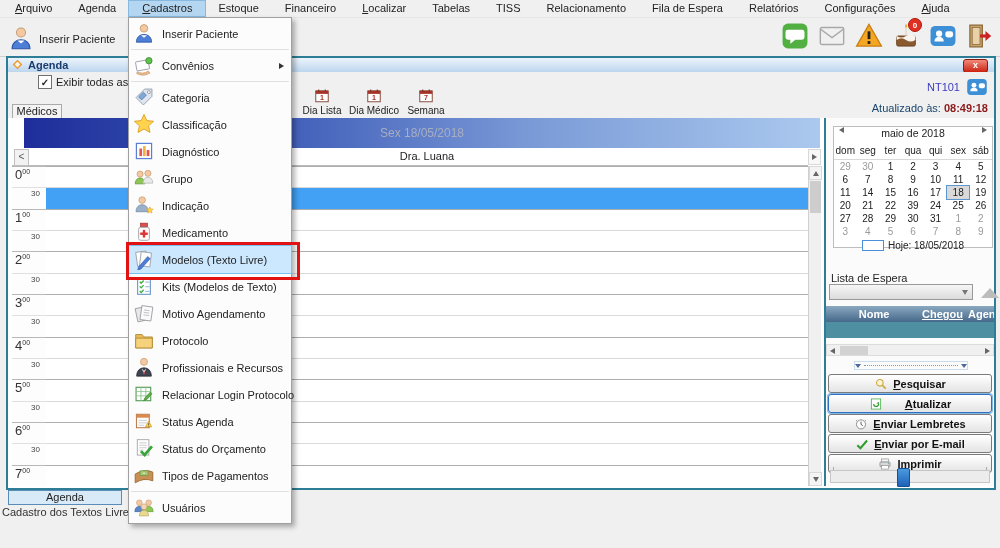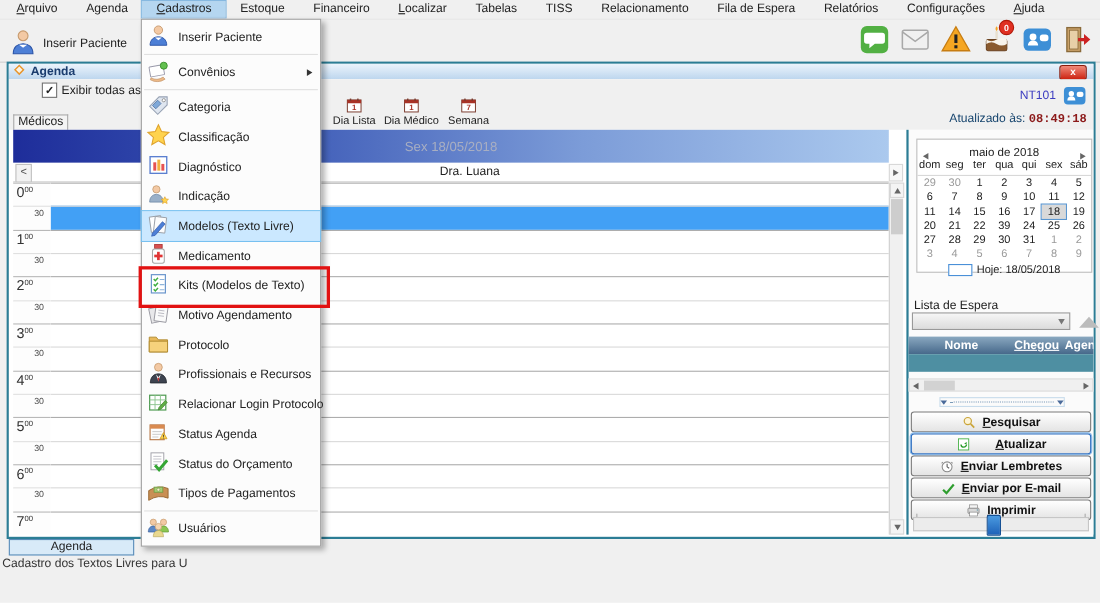--- a/index.html
+++ b/index.html
@@ -29,25 +29,25 @@
   #close-btn{position:absolute;right:6px;top:1px;width:23px;height:12px;background:linear-gradient(#f08a7a,#cc2211);border:1px solid #8a1a0a;border-radius:3px;
              color:#fff;font-size:9px;font-weight:bold;line-height:11px;text-align:center;cursor:default;}
   #subheader{left:0;top:14px;width:986px;height:46px;background:#f0f0f0;}
   .chkrow{position:absolute;left:30px;top:3px;display:flex;align-items:center;gap:4px;}
   .chk{width:12px;height:12px;background:#fff;border:1px solid #707070;display:flex;align-items:center;justify-content:center;font-size:10px;color:#222;font-weight:bold;}
   .viewbtn{display:flex;flex-direction:column;align-items:center;width:52px;font-size:10px;gap:1px;}
   #viewbtns{position:absolute;left:288px;top:16px;display:flex;}
   #nt-code{position:absolute;right:34px;top:9px;color:#3c3cc0;font-size:11px;}
   #panel-contacts{position:absolute;right:6px;top:4px;}
   #updated{position:absolute;right:6px;top:30px;color:#17456e;}
-  #updated b{color:#8c1a1a;font-family:Liberation Mono, monospace;}
+  #updated b{color:#8c1a1a;}
   #medicos-tab{left:4px;top:46px;width:50px;height:14px;background:#f4f4f4;border:1px solid #aaa;border-bottom:none;text-align:center;line-height:13px;box-sizing:border-box;}
 
   
-  #grid-header{left:4px;top:60px;width:796px;height:30px;background:linear-gradient(to right,#1e2d9a,#3c59b6 30%,#7c9cd8 65%,#abc9ee);
+  #grid-header{left:16px;top:60px;width:796px;height:30px;background:linear-gradient(to right,#1e2d9a,#3c59b6 30%,#7c9cd8 65%,#abc9ee);
                color:#a8aec2;font-size:12px;display:flex;align-items:center;justify-content:center;}
   #doctor-row{left:4px;top:90px;width:796px;height:18px;background:#fff;border-bottom:1px solid #bbb;box-sizing:border-box;}
   #doctor-name{position:absolute;left:34px;right:0;top:2px;text-align:center;}
   #back-btn{position:absolute;left:2px;top:1px;width:13px;height:15px;background:#f2f2f2;border:1px solid #c0c0c0;text-align:center;line-height:13px;color:#555;font-size:10px;}
   #slots{left:4px;top:108px;width:796px;height:320px;display:flex;flex-direction:column;background:#fff;}
   .slot{flex:1;display:flex;}
   .gutter{width:34px;border-top:1px solid #b8b8b8;box-sizing:border-box;color:#333;background:#fdfdfd;position:relative;}
   .slot.half .gutter{border-top:1px solid #e0e0e0;}
   .cell{flex:1;border-top:1px solid #adadad;box-sizing:border-box;background:#fff;}
   .slot.half .cell{border-top:1px solid #d9d9d9;}
@@ -63,21 +63,21 @@
   #col-next{left:800px;top:91px;width:13px;height:16px;background:#f8f8f8;border:1px solid #d8d8d8;box-sizing:border-box;display:flex;align-items:center;justify-content:center;color:#555;font-size:9px;}
   .tri{width:0;height:0;display:inline-block;}
   .tri.up{border-left:3.5px solid transparent;border-right:3.5px solid transparent;border-bottom:5px solid #666;}
   .tri.down{border-left:3.5px solid transparent;border-right:3.5px solid transparent;border-top:5px solid #666;}
   .tri.left{border-top:3.5px solid transparent;border-bottom:3.5px solid transparent;border-right:5px solid #666;}
   .tri.right{border-top:3.5px solid transparent;border-bottom:3.5px solid transparent;border-left:5px solid #666;}
 
   
   #rpanel{left:816px;top:60px;width:168px;height:368px;background:#fbfbfb;border-left:2px solid #2c7d95;box-sizing:content-box;}
   #mini-cal{position:absolute;left:7px;top:8px;width:158px;height:120px;background:#fff;border:1px solid #bdbdbd;font-size:10px;}
-  #cal-nav{display:flex;align-items:flex-end;height:18px;padding:0 5px;}
+  #cal-nav{display:flex;align-items:flex-start;height:18px;padding:0 5px;}
   #cal-title{flex:1;text-align:center;font-size:10.5px;}
   #cal-days{display:flex;height:14px;border-bottom:1px solid #d8d8d8;}
   #cal-days span{flex:1;text-align:center;font-size:10px;color:#222;}
   .cal-week{display:flex;height:13px;}
   .cal-cell{flex:1;text-align:center;font-size:10px;line-height:13px;}
   .cal-cell.muted{color:#9a9a9a;}
   .cal-cell.selected{background:#d9d9d9;outline:1px solid #5a96d0;}
   #cal-today{display:flex;align-items:center;justify-content:center;gap:4px;height:14px;font-size:10px;}
   #today-box{width:20px;height:9px;border:1px solid #4a90d8;background:#fff;}
 
@@ -552,42 +552,51 @@
       <span><svg width="22" height="22" viewBox="0 0 18 18">
           <rect x="2.8" y="2.8" width="12.4" height="12.4" fill="#fff" stroke="#5b7fd0" stroke-width="1"></rect>
           <rect x="5.2" y="7" width="2.2" height="6.2" fill="#e65252"></rect>
           <rect x="8.2" y="5" width="2.2" height="8.2" fill="#f2b13f"></rect>
           <rect x="11.2" y="8.2" width="2.2" height="5" fill="#e65252"></rect>
         </svg></span>
       <span class="lab">Diagnóstico</span>
     </div>
     <div class="dd-item">
       <span><svg width="22" height="22" viewBox="0 0 18 18">
+          <circle cx="5.8" cy="5.8" r="2.5" fill="#f3c9a4" stroke="#c79b6f" stroke-width=".6"></circle>
+          <path d="M1.8 13.8c0-3.2 1.9-4.8 4-4.8s4 1.6 4 4.8z" fill="#8cc653" stroke="#5f9631" stroke-width=".6"></path>
+          <circle cx="12.2" cy="5.2" r="2.5" fill="#f3c9a4" stroke="#c79b6f" stroke-width=".6"></circle>
+          <path d="M8.2 13.2c0-3.2 1.9-4.8 4-4.8s4 1.6 4 4.8z" fill="#e9e9e9" stroke="#b5b5b5" stroke-width=".6"></path>
+        </svg></span>
+      <span class="lab">Grupo</span>
+    </div>
+    <div class="dd-item">
+      <span><svg width="22" height="22" viewBox="0 0 18 18">
           <circle cx="7.5" cy="5" r="2.7" fill="#f3c9a4" stroke="#c79b6f" stroke-width=".6"></circle>
           <path d="M2.5 14.5c0-3.8 2.3-5.7 5-5.7s5 1.9 5 5.7z" fill="#9ab0c8" stroke="#6e88a6" stroke-width=".6"></path>
           <path d="M13.8 10.5l.8 1.7 1.9.2-1.4 1.3.4 1.9-1.7-1-1.7 1 .4-1.9-1.4-1.3 1.9-.2z" fill="#ffd34e" stroke="#dfa32c" stroke-width=".5"></path>
         </svg></span>
       <span class="lab">Indicação</span>
-    </div>
-    <div class="dd-item selected">
-      <span><svg width="22" height="22" viewBox="0 0 18 18">
-          <rect x="3" y="3" width="8.5" height="11.5" fill="#fff" stroke="#9aa0a8" stroke-width=".7" transform="rotate(-8 7 9)"></rect>
-          <rect x="6" y="3.5" width="8.5" height="11.5" fill="#fcfcfc" stroke="#9aa0a8" stroke-width=".7" transform="rotate(7 10 9)"></rect>
-          <path d="M4.5 15.5l7.5-8.5 2 1.7-7.5 8.5-2.6.8z" fill="#4d7fd6" stroke="#2c55a8" stroke-width=".5"></path>
-        </svg></span>
-      <span class="lab">Modelos (Texto Livre)</span>
     </div>
     <div class="dd-item">
       <span><svg width="22" height="22" viewBox="0 0 18 18">
           <rect x="6.2" y="1.8" width="5.6" height="3" fill="#d85050" stroke="#a83030" stroke-width=".6"></rect>
           <rect x="4.6" y="5.2" width="8.8" height="10.6" rx="1.6" fill="#fdfdfd" stroke="#a8a8a8" stroke-width=".8"></rect>
           <rect x="8" y="7.3" width="2" height="6.2" fill="#e03434"></rect>
           <rect x="5.9" y="9.4" width="6.2" height="2" fill="#e03434"></rect>
         </svg></span>
       <span class="lab">Medicamento</span>
+    </div>
+    <div class="dd-item selected">
+      <span><svg width="22" height="22" viewBox="0 0 18 18">
+          <rect x="3" y="3" width="8.5" height="11.5" fill="#fff" stroke="#9aa0a8" stroke-width=".7" transform="rotate(-8 7 9)"></rect>
+          <rect x="6" y="3.5" width="8.5" height="11.5" fill="#fcfcfc" stroke="#9aa0a8" stroke-width=".7" transform="rotate(7 10 9)"></rect>
+          <path d="M4.5 15.5l7.5-8.5 2 1.7-7.5 8.5-2.6.8z" fill="#4d7fd6" stroke="#2c55a8" stroke-width=".5"></path>
+        </svg></span>
+      <span class="lab">Modelos (Texto Livre)</span>
     </div>
     <div class="dd-item">
       <span><svg width="22" height="22" viewBox="0 0 18 18">
           <rect x="3.8" y="2.2" width="10.4" height="13.6" fill="#fff" stroke="#6b96cc" stroke-width=".9"></rect>
           <path d="M5.5 5.5l1.2 1.2 2-2.2M5.5 9.3l1.2 1.2 2-2.2M5.5 13.1l1.2 1.2 2-2.2" fill="none" stroke="#3fae3f" stroke-width="1.1"></path>
           <path d="M10 5.8h3.5M10 9.6h3.5M10 13.4h3.5" stroke="#8fb4da" stroke-width=".8"></path>
         </svg></span>
       <span class="lab">Kits (Modelos de Texto)</span>
     </div>
     <div class="dd-item">

